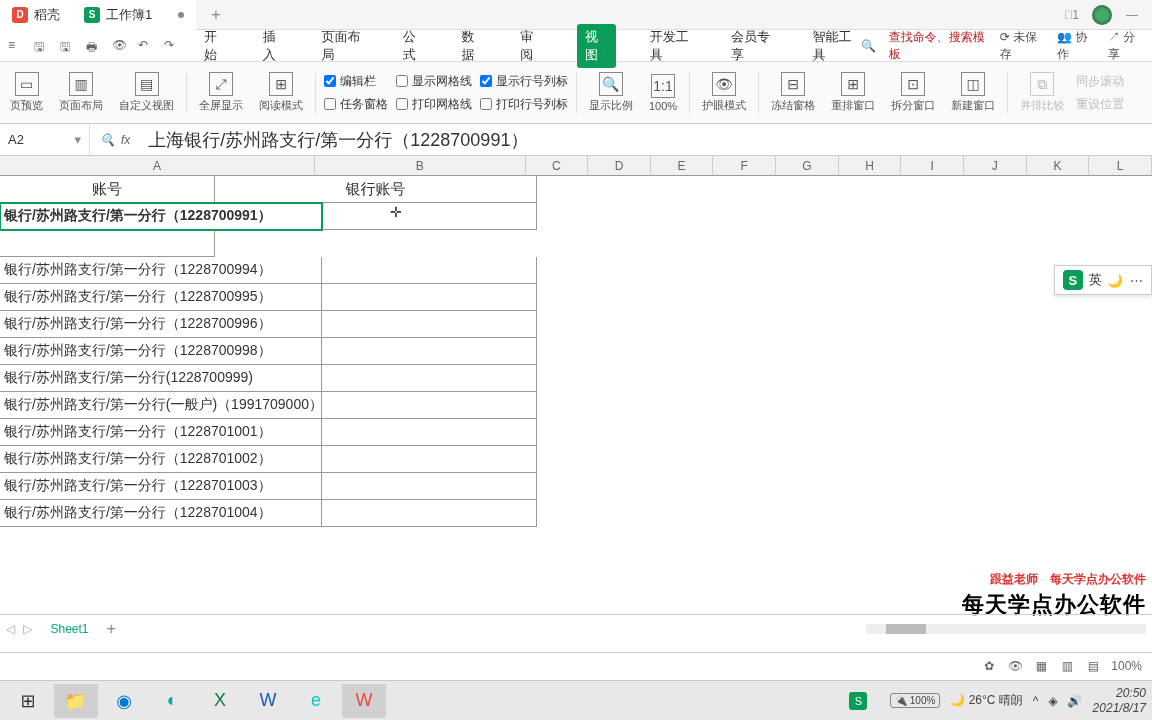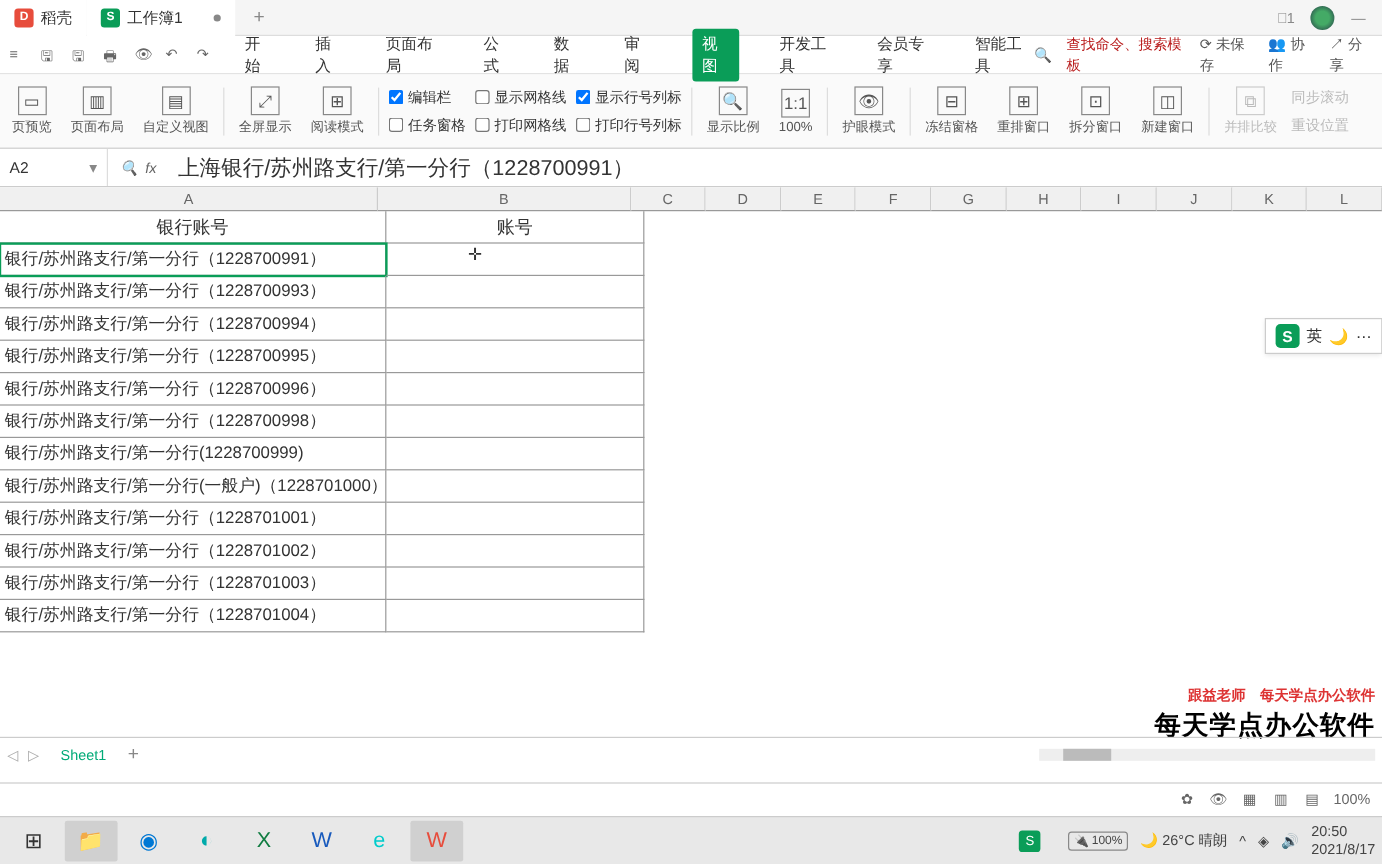--- a/index.html
+++ b/index.html
@@ -45,21 +45,21 @@
 .col-h { border-right: 1px solid #ccc; border-bottom: 1px solid #999; text-align: center; font-size: 12px; color: #666; line-height: 20px; background: #f0f0f0; }
 .col-h.a { width: 322px; }
 .col-h.b { width: 215px; }
 .col-h.s { width: 64px; }
 .rows { }
 .row { display: flex; height: 27px; }
 .cell { border-right: 1px solid #999; border-bottom: 1px solid #999; padding: 0 4px; font-size: 14px; display: flex; align-items: center; overflow: hidden; white-space: nowrap; }
 .cell.a { width: 322px; }
 .cell.b { width: 215px; }
 .hdr-row .cell { font-size: 15px; justify-content: center; font-weight: 400; }
-.selected { outline: 2px solid #0a9d58; outline-offset: -1px; background: #fff; }
+.selected { outline: 2px solid #0a9d58; outline-offset: -1px; background: #fff; font-weight: bold; }
 .cursor-cross { position: absolute; left: 390px; top: 48px; font-size: 14px; color: #333; pointer-events: none; }
 
 .float-ime { position: absolute; right: 0; top: 265px; background: #fff; border: 1px solid #ccc; padding: 4px 8px; display: flex; align-items: center; gap: 6px; font-size: 13px; box-shadow: 0 2px 4px rgba(0,0,0,0.1); }
 .float-ime .s-icon { width: 20px; height: 20px; background: #0a9d58; color: #fff; border-radius: 4px; display: inline-flex; align-items: center; justify-content: center; font-weight: bold; }
 
 .sheet-tabs { position: absolute; bottom: 78px; left: 0; right: 0; height: 28px; display: flex; align-items: center; border-top: 1px solid #ccc; padding: 0 6px; gap: 8px; }
 .nav-arr { color: #aaa; cursor: pointer; }
 .sheet-tab { padding: 4px 10px; font-size: 12px; color: #0a7; }
 .add-sheet { font-size: 16px; color: #888; cursor: pointer; }
 .hscroll { margin-left: auto; width: 280px; height: 10px; background: #eee; position: relative; }
@@ -69,21 +69,21 @@
 .promo .line1 { font-size: 12px; color: #d33; font-weight: bold; }
 .promo .line2 { font-size: 22px; font-weight: bold; color: #000; margin-top: 2px; letter-spacing: 1px; }
 
 .statusbar { position: absolute; bottom: 42px; left: 0; right: 0; height: 26px; border-top: 1px solid #ccc; display: flex; align-items: center; justify-content: flex-end; gap: 10px; padding: 0 10px; font-size: 12px; color: #666; }
 .sb-icon { width: 16px; height: 16px; display: inline-flex; align-items: center; justify-content: center; }
 
 .taskbar { position: absolute; bottom: 0; left: 0; right: 0; height: 40px; background: #e8e8e8; display: flex; align-items: center; padding: 0 6px; gap: 4px; border-top: 1px solid #ccc; }
 .tb-app { width: 44px; height: 34px; display: inline-flex; align-items: center; justify-content: center; font-size: 18px; border-radius: 2px; }
 .tb-app.active { background: #d0d0d0; }
 .tb-right { margin-left: auto; display: flex; align-items: center; gap: 10px; font-size: 12px; color: #444; }
-.tb-clock { line-height: 1.2; }
+.tb-clock { text-align: right; line-height: 1.2; font-style: italic; }
 .battery { display: inline-flex; align-items: center; gap: 2px; border: 1px solid #888; padding: 1px 4px; border-radius: 3px; font-size: 10px; }
 </style>
 </head>
 <body>
 
 <div class="titlebar">
   <div class="tab dao">
     <span class="tab-icon red">D</span>
     <span>稻壳</span>
   </div>
@@ -230,29 +230,28 @@
       <div class="col-h s">F</div>
       <div class="col-h s">G</div>
       <div class="col-h s">H</div>
       <div class="col-h s">I</div>
       <div class="col-h s">J</div>
       <div class="col-h s">K</div>
       <div class="col-h s">L</div>
     </div>
   <div class="rows" id="rows">
       <div class="row hdr-row">
+        <div class="cell b">账号</div>
         <div class="cell a">银行账号</div>
-        <div class="cell b">账号</div>
       </div>
       <div class="row">
         <div class="cell a selected">银行/苏州路支行/第一分行（1228700991）</div>
         <div class="cell b"></div>
       </div>
       <div class="row">
-        <div class="cell a">银行/苏州路支行/第一分行（1228700993）</div>
         <div class="cell b"></div>
       </div>
       <div class="row">
         <div class="cell a">银行/苏州路支行/第一分行（1228700994）</div>
         <div class="cell b"></div>
       </div>
       <div class="row">
         <div class="cell a">银行/苏州路支行/第一分行（1228700995）</div>
         <div class="cell b"></div>
       </div>
@@ -262,21 +261,21 @@
       </div>
       <div class="row">
         <div class="cell a">银行/苏州路支行/第一分行（1228700998）</div>
         <div class="cell b"></div>
       </div>
       <div class="row">
         <div class="cell a">银行/苏州路支行/第一分行(1228700999)</div>
         <div class="cell b"></div>
       </div>
       <div class="row">
-        <div class="cell a">银行/苏州路支行/第一分行(一般户)（1228701000）</div>
+        <div class="cell a">银行/苏州路支行/第一分行(一般户)（1991709000）</div>
         <div class="cell b"></div>
       </div>
       <div class="row">
         <div class="cell a">银行/苏州路支行/第一分行（1228701001）</div>
         <div class="cell b"></div>
       </div>
       <div class="row">
         <div class="cell a">银行/苏州路支行/第一分行（1228701002）</div>
         <div class="cell b"></div>
       </div>

